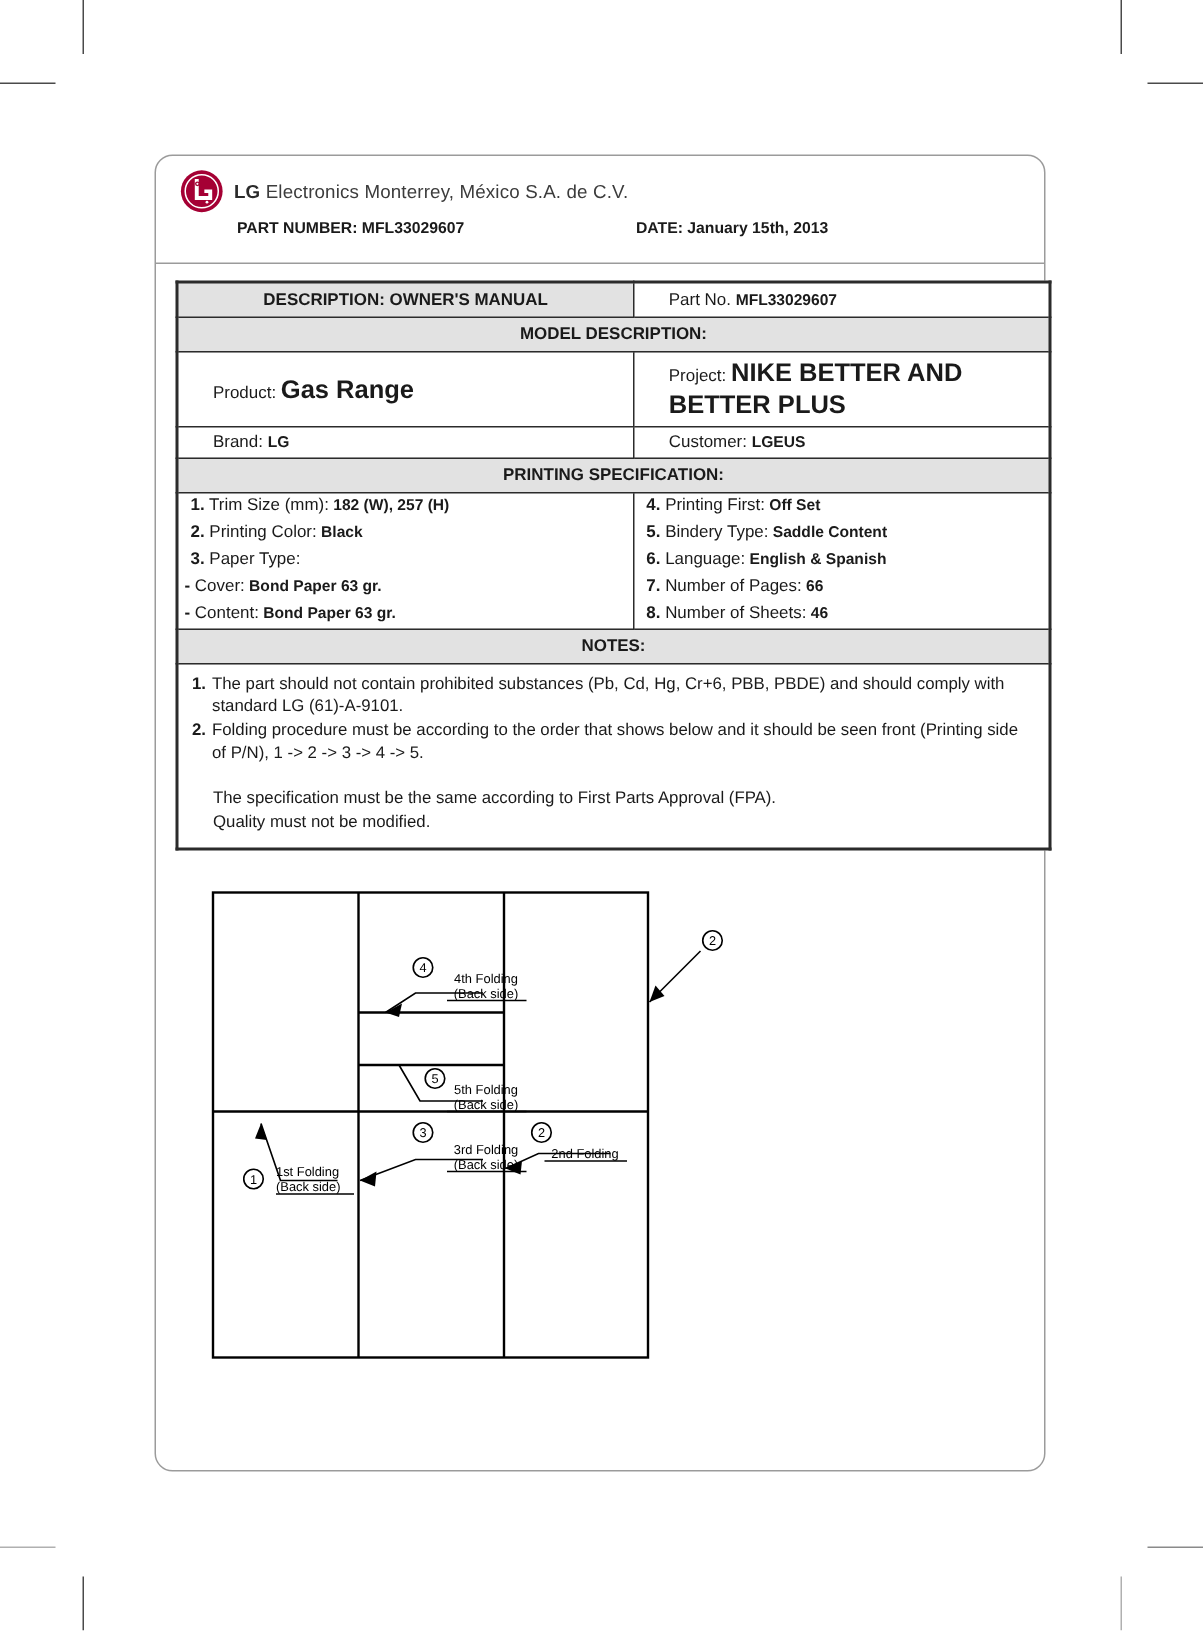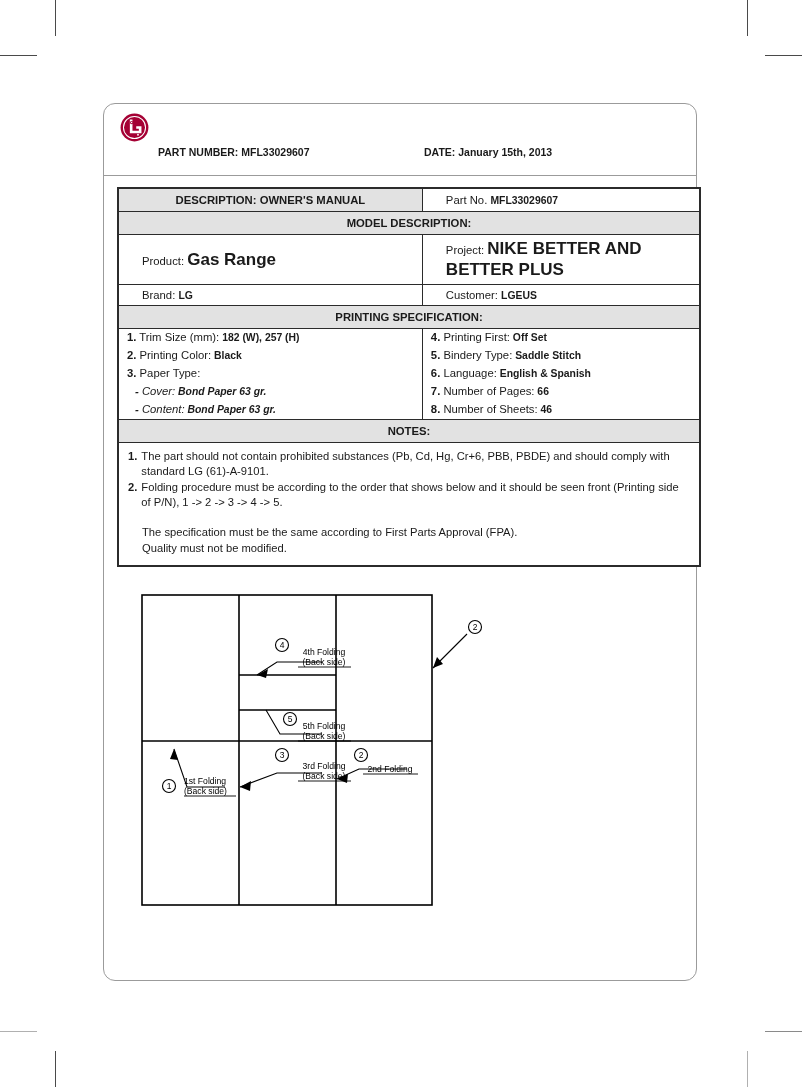--- a/index.html
+++ b/index.html
@@ -79,21 +79,21 @@
   .val { font-weight: bold; font-size: 10.4px; }
   .valn { font-weight: bold; font-size: 17px; }
   .num { font-weight: bold; }
 
   
   .pspec-cell { padding: 6px 0 7px 0; }
   .pspec-line {
     font-size: 11.3px; line-height: 1.0; padding: 3.3px 8px;
     white-space: nowrap;
   }
-  .indent { padding-left: 16px; font-style: italic; }
+  .indent { padding-left: 4px; }
 
   
   .notes-body { padding: 6px 9px 9px 9px; font-size: 11.2px; line-height: 1.33; }
   .note-item { display: flex; gap: 4px; margin-bottom: 1px; }
   .note-item .n { font-weight: bold; flex: 0 0 auto; }
   .note-item .t { flex: 1 1 auto; }
   .notes-tail { margin-top: 15px; padding-left: 14px; }
   .notes-tail div { margin-bottom: 1px; }
 
   
@@ -121,20 +121,21 @@
   <div class="hdr">
     <div class="brandline">
       <svg class="lg-logo" viewBox="0 0 100 100">
         <circle cx="50" cy="50" r="48" fill="#a50034"></circle>
         <circle cx="50" cy="50" r="38" fill="none" stroke="#ffffff" stroke-width="3.5"></circle>
         <path d="M34 22 L34 70 L74 70 L74 46 L56 46 L56 54 L65 54 L65 61 L43 61 L43 22 Z" fill="#ffffff"></path>
         <circle cx="40" cy="33" r="5.5" fill="#a50034"></circle>
         <circle cx="40" cy="33" r="2.4" fill="#ffffff"></circle>
         <circle cx="62" cy="75" r="3.2" fill="#ffffff"></circle>
       </svg>
+      <div class="brand-text"><span class="lg-bold">LG</span><span> Electronics Monterrey, México S.A. de C.V.</span></div>
     </div>
     <div class="pnrow">
       <div class="pn-part">PART NUMBER: MFL33029607</div>
       <div class="pn-date">DATE: January 15th, 2013</div>
     </div>
   </div>
   <div class="hdr-rule"></div>
 
   <table class="spec">
     <tbody>
@@ -178,21 +179,21 @@
               <div class="pspec-line"><span class="num">1.</span><span class="lbl"> Trim Size (mm):</span><span class="val">  182 (W), 257 (H)</span></div>
               <div class="pspec-line"><span class="num">2.</span><span class="lbl"> Printing Color:</span><span class="val">  Black</span></div>
               <div class="pspec-line"><span class="num">3.</span><span class="lbl"> Paper Type:</span></div>
               <div class="pspec-line indent"><span class="num">-</span><span class="lbl"> Cover:</span><span class="val">  Bond Paper 63 gr.</span></div>
               <div class="pspec-line indent"><span class="num">-</span><span class="lbl"> Content:</span><span class="val">  Bond Paper 63 gr.</span></div>
             </div>
         </td>
         <td class="pspec-cell">
           <div id="right-col">
               <div class="pspec-line"><span class="num">4.</span><span class="lbl"> Printing First:</span><span class="val">  Off Set</span></div>
-              <div class="pspec-line"><span class="num">5.</span><span class="lbl"> Bindery Type:</span><span class="val">  Saddle Stitch</span></div>
+              <div class="pspec-line"><span class="num">5.</span><span class="lbl"> Bindery Type:</span><span class="val">  Saddle Content</span></div>
               <div class="pspec-line"><span class="num">6.</span><span class="lbl"> Language:</span><span class="val">  English &amp; Spanish</span></div>
               <div class="pspec-line"><span class="num">7.</span><span class="lbl"> Number of Pages:</span><span class="val">  66</span></div>
               <div class="pspec-line"><span class="num">8.</span><span class="lbl"> Number of Sheets:</span><span class="val">  46</span></div>
             </div>
         </td>
       </tr>
       <tr>
         <td colspan="2" class="band">
           <div class="cell">NOTES:</div>
         </td>

